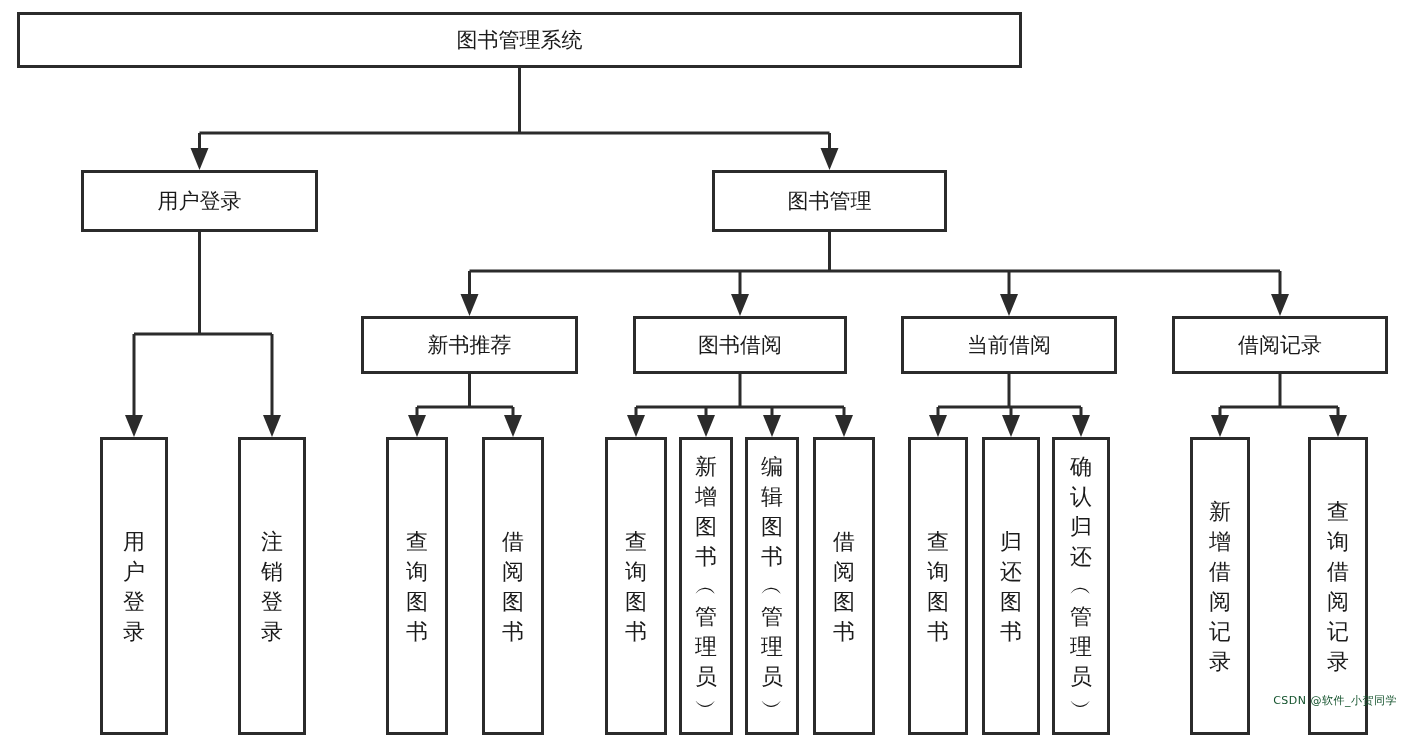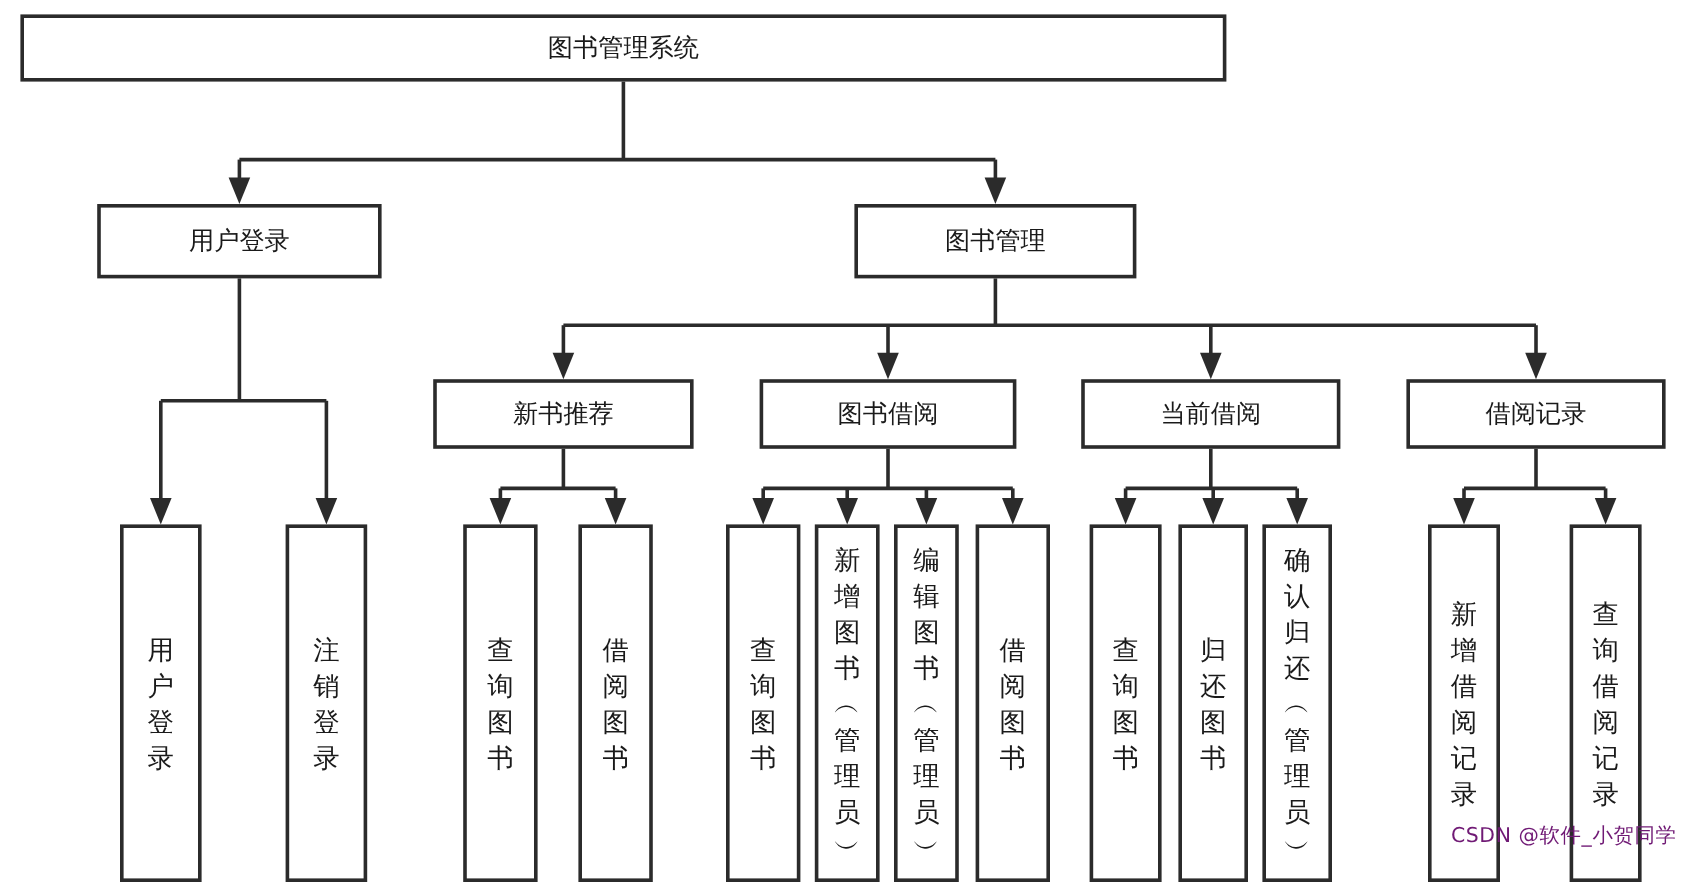--- a/index.html
+++ b/index.html
@@ -54,22 +54,22 @@
   }
   .arrow-head {
     fill: #2b2b2b;
     stroke: none;
   }
   .watermark {
     position: absolute;
     right: 8px;
     bottom: 6px;
     font-family: "DejaVu Sans", "Liberation Sans", sans-serif;
-    font-size: 17px;
-    color: #701a75;
+    font-size: 11px;
+    color: #14532d;
     letter-spacing: 0.5px;
     white-space: nowrap;
     user-select: none;
   }
 </style>
 </head>
 <body>
 
 <div id="diagram-root">
 

